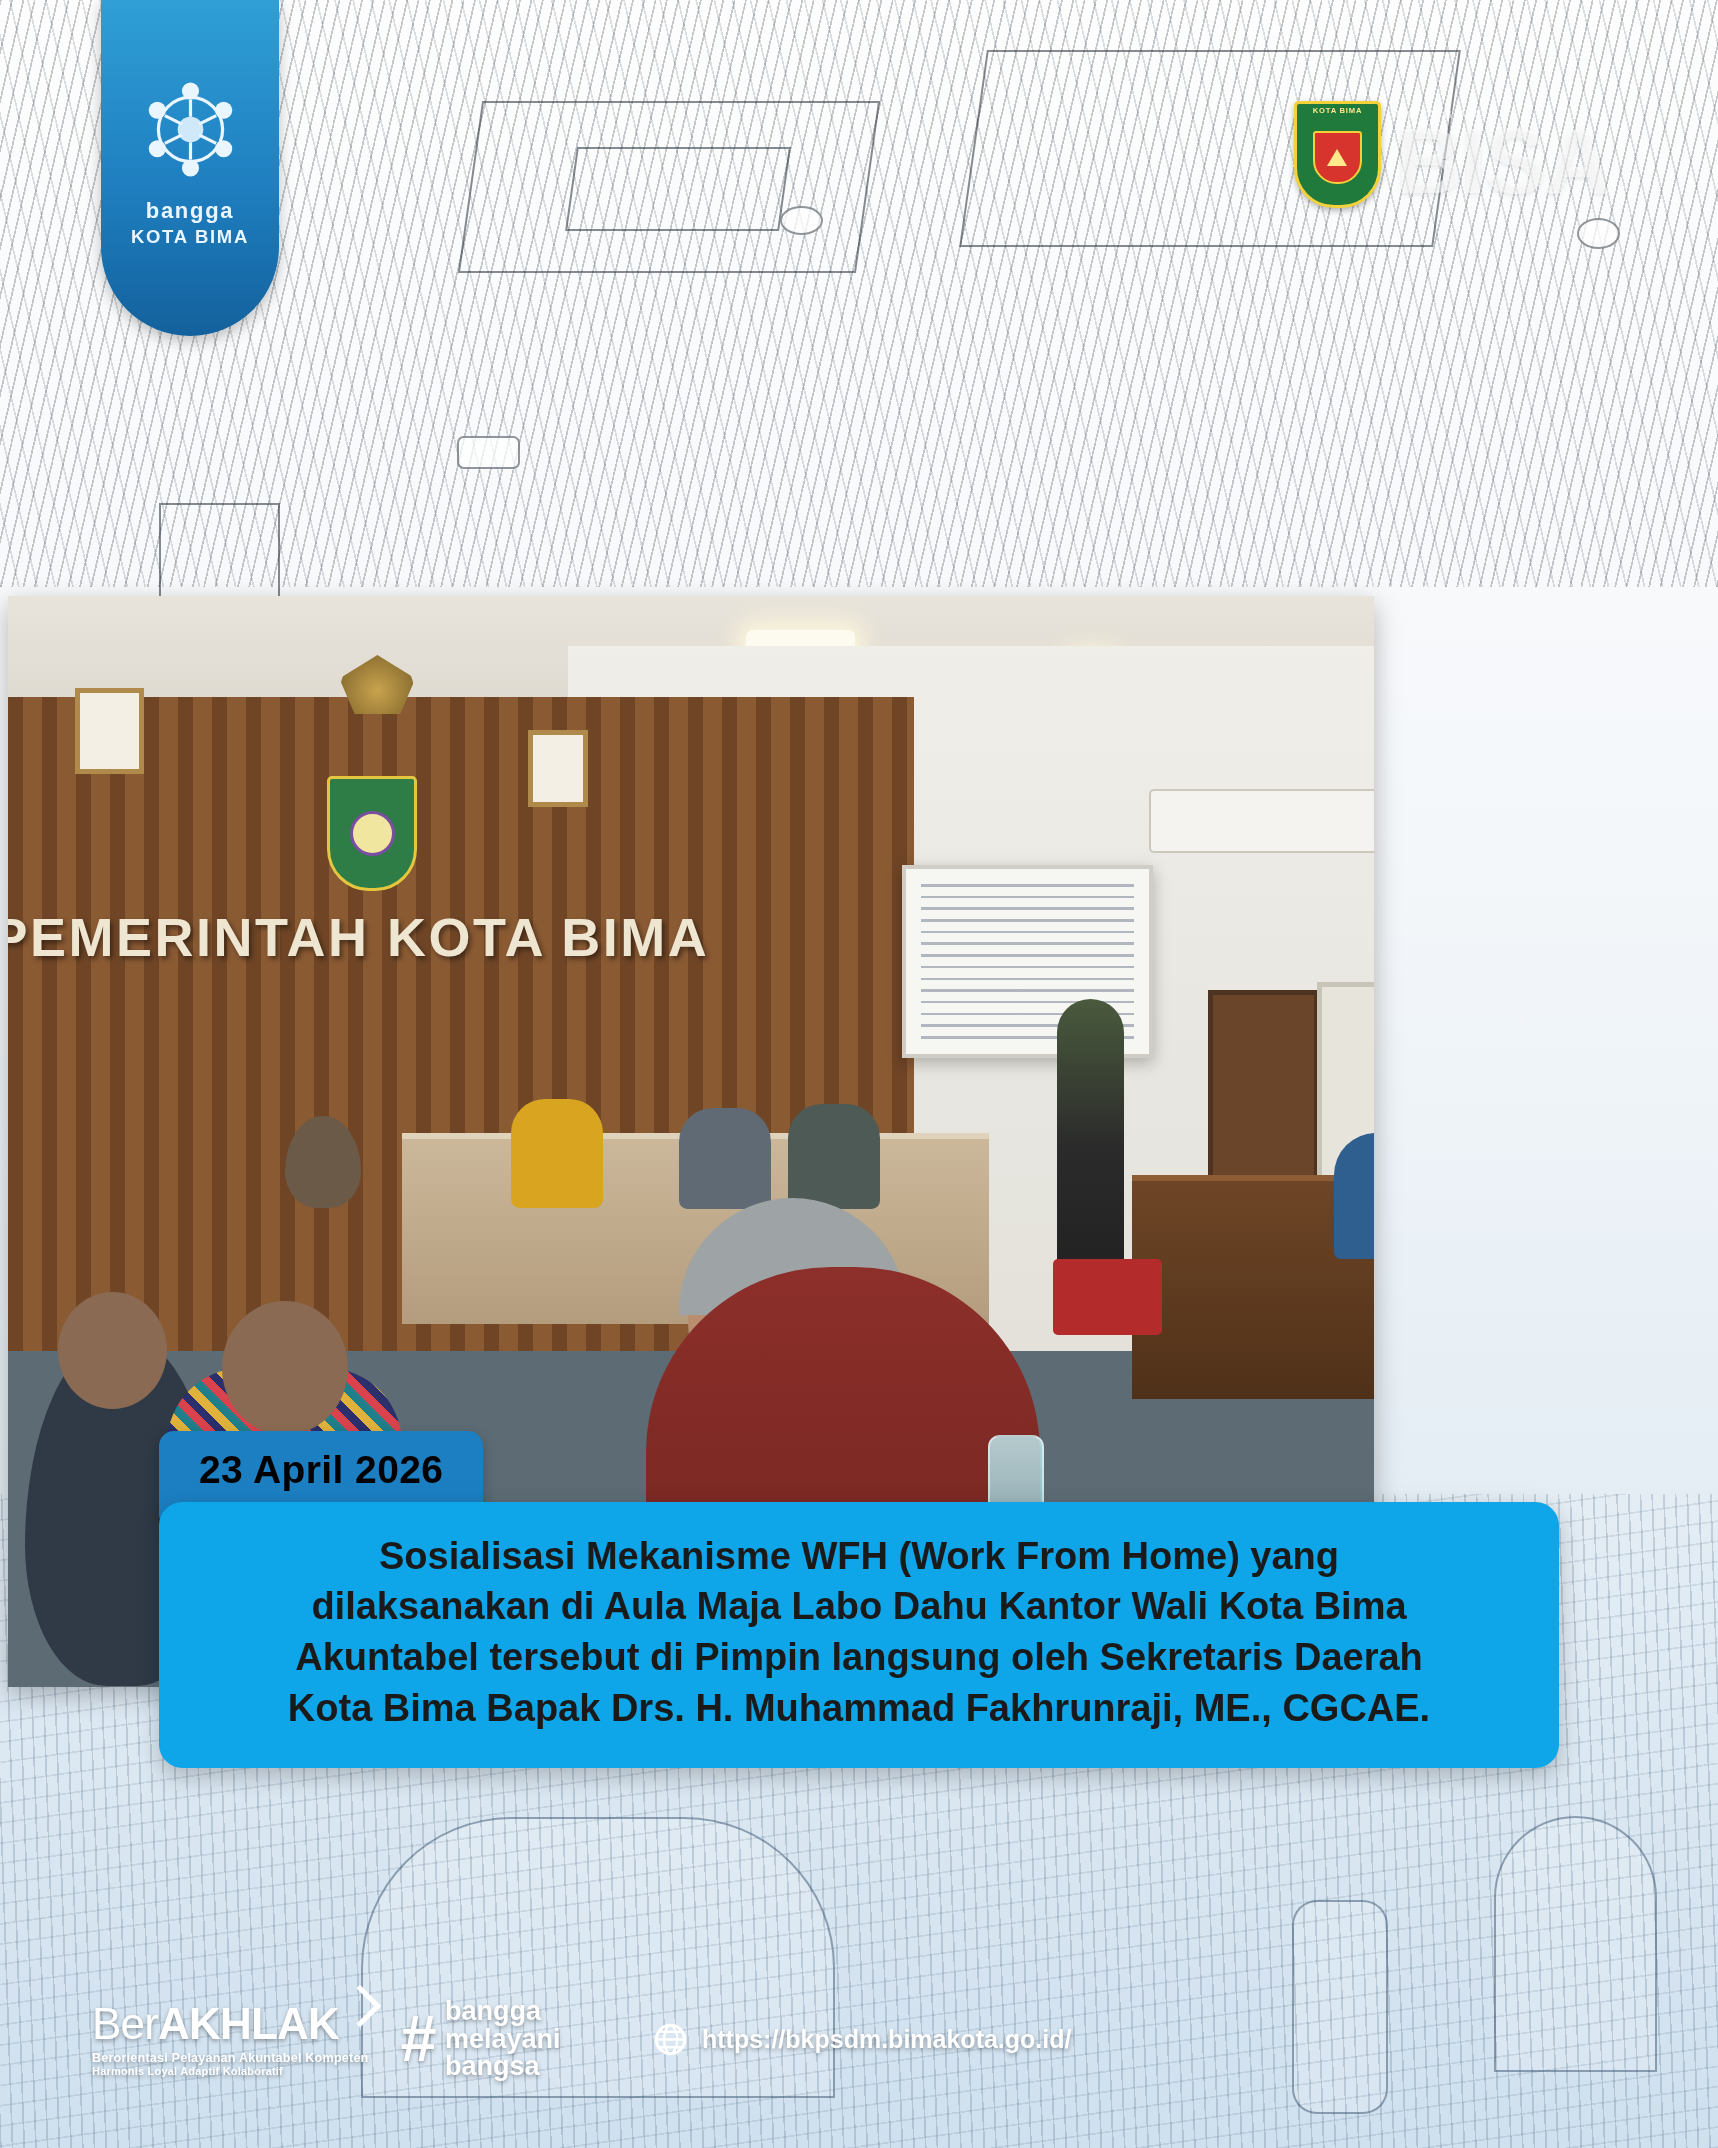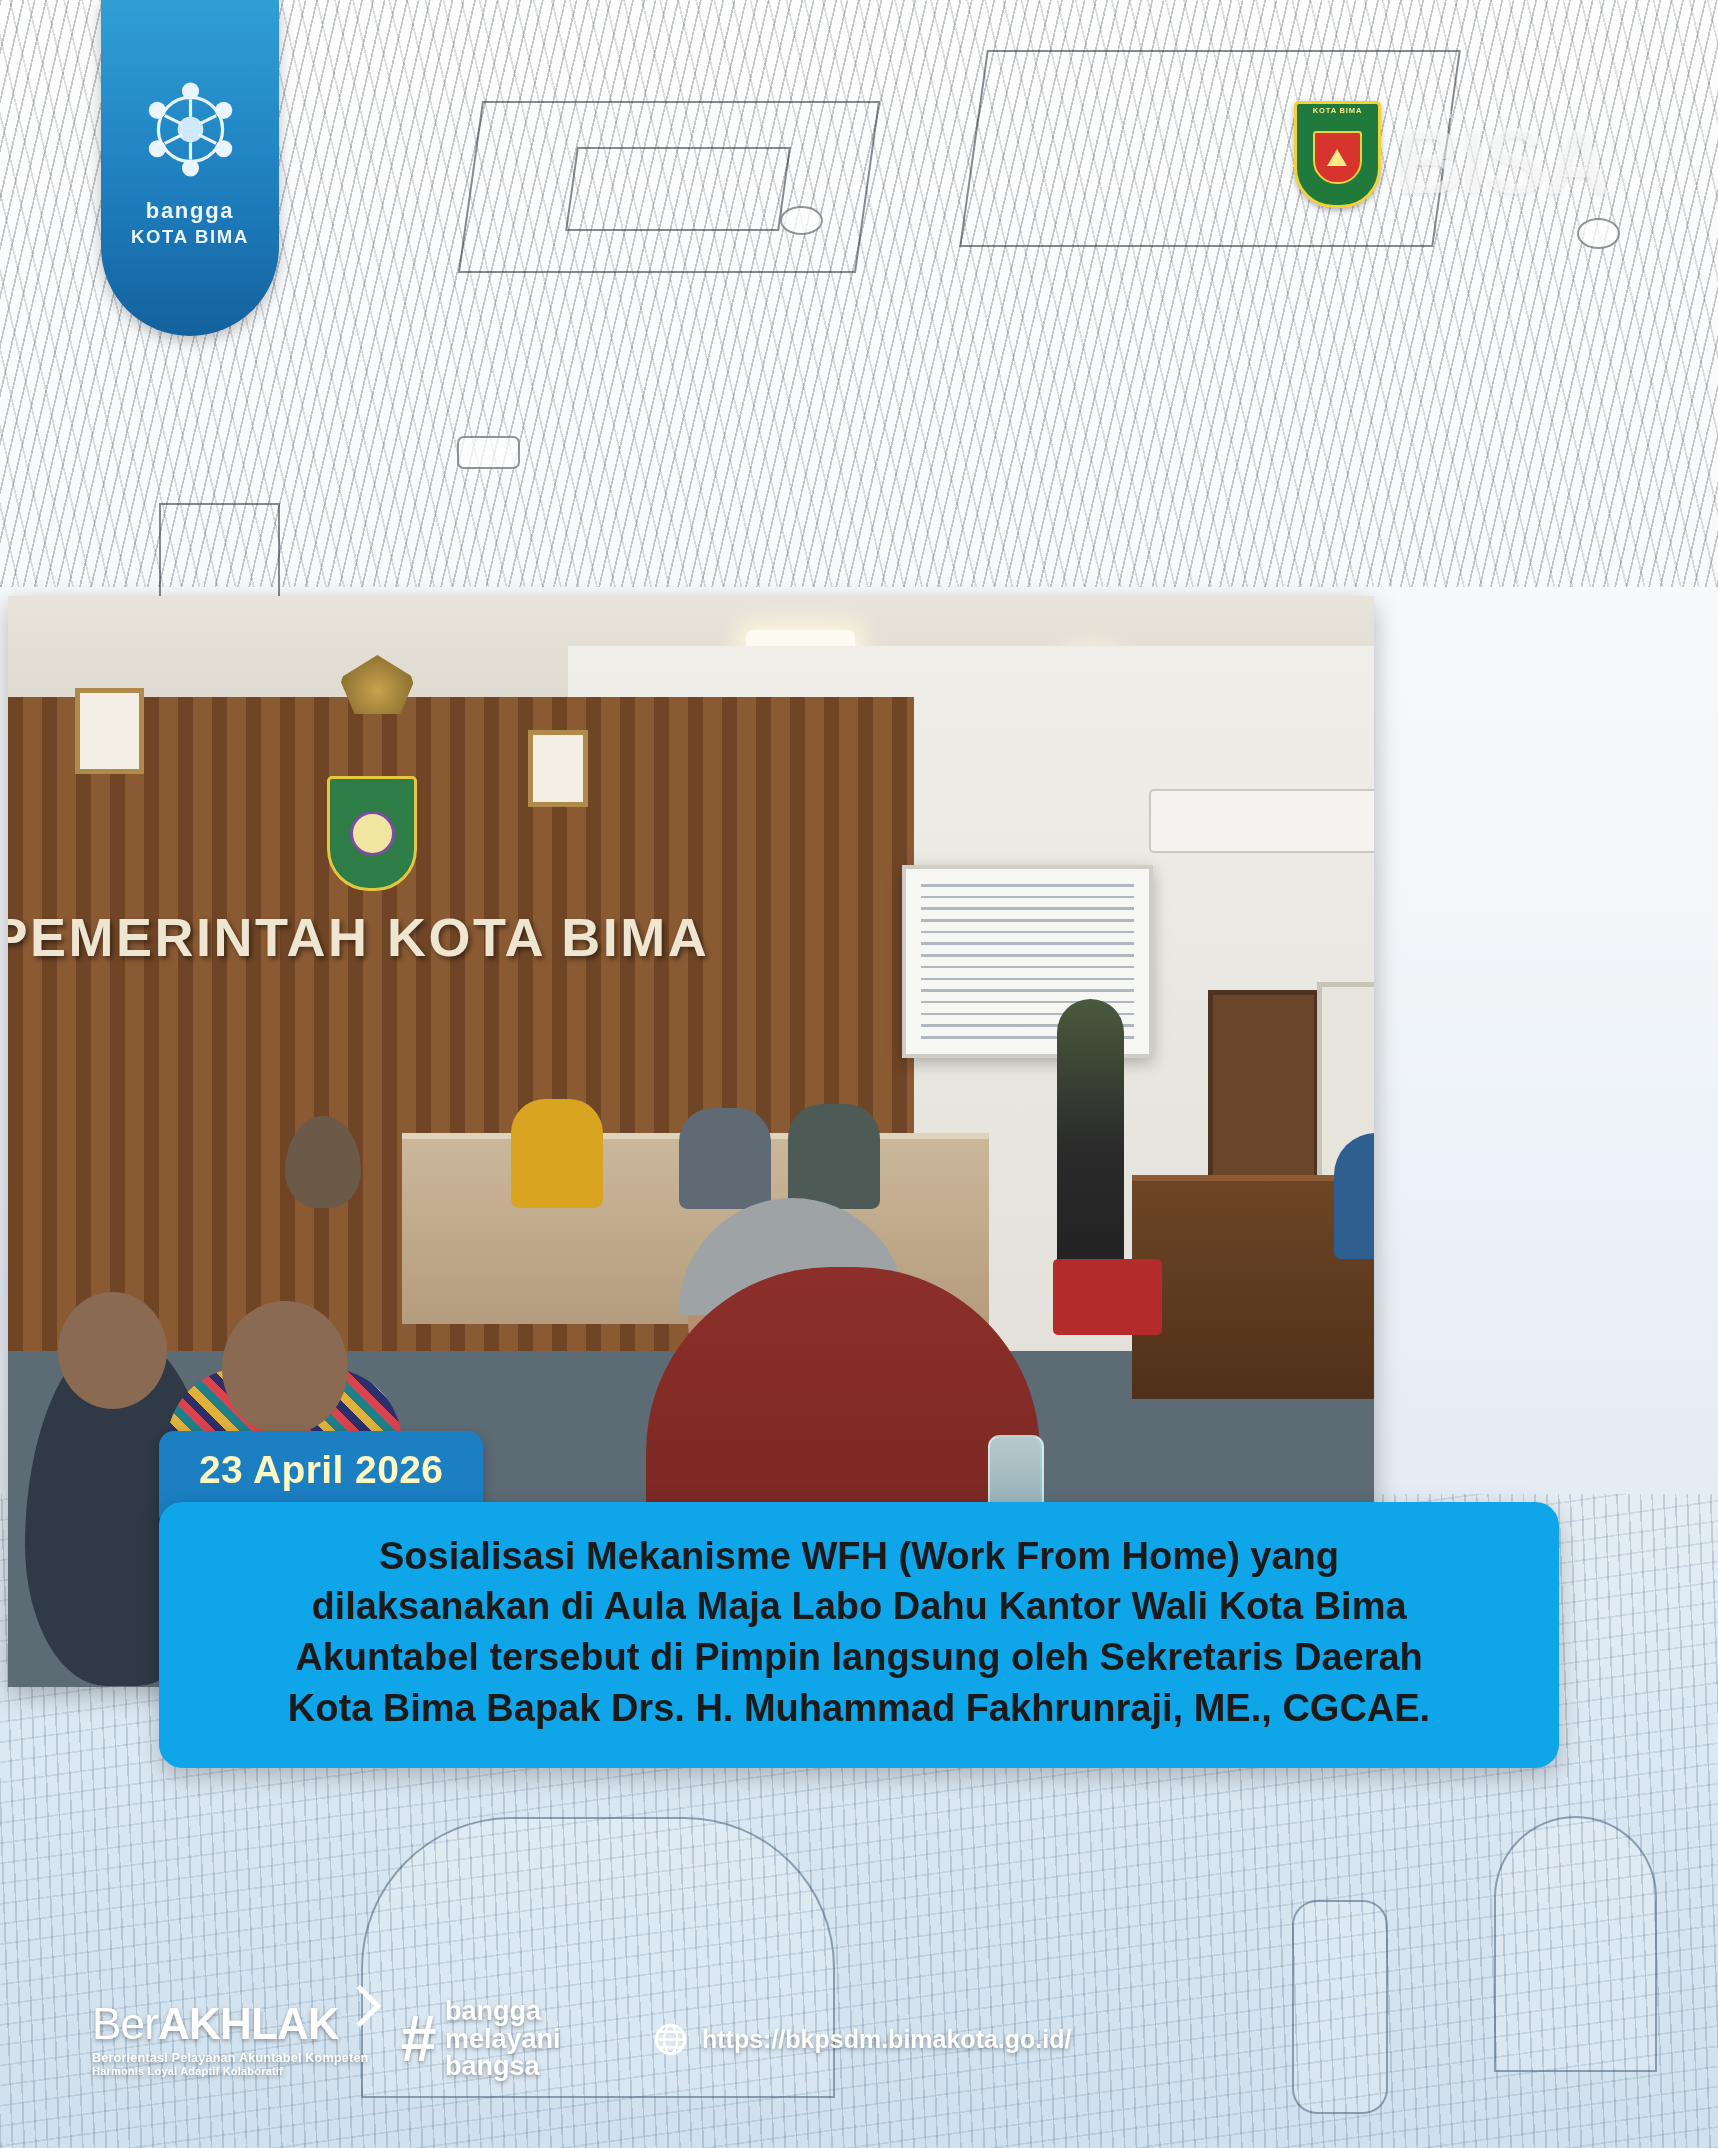--- a/index.html
+++ b/index.html
@@ -319,21 +319,21 @@
     background: linear-gradient(180deg, #4a5a3d 0%, #2b2b2b 55%, #222 100%);
     border-radius: 34px 34px 8.4px 8.4px;
   }
 
   
   .date-pill {
     position: absolute;
     left: 159px;
     top: 1431px;
     background: #1b7fc2;
-    color: #fef9c3;
+    color: #000000;
     border-radius: 15px;
     padding: 17px 40px 37px 40px;
     font-size: 39px;
     font-weight: 800;
     letter-spacing: 0.4px;
     box-shadow: 0 5px 13.4px rgba(0,0,0,0.22);
   }
 
   
   .caption-card {

